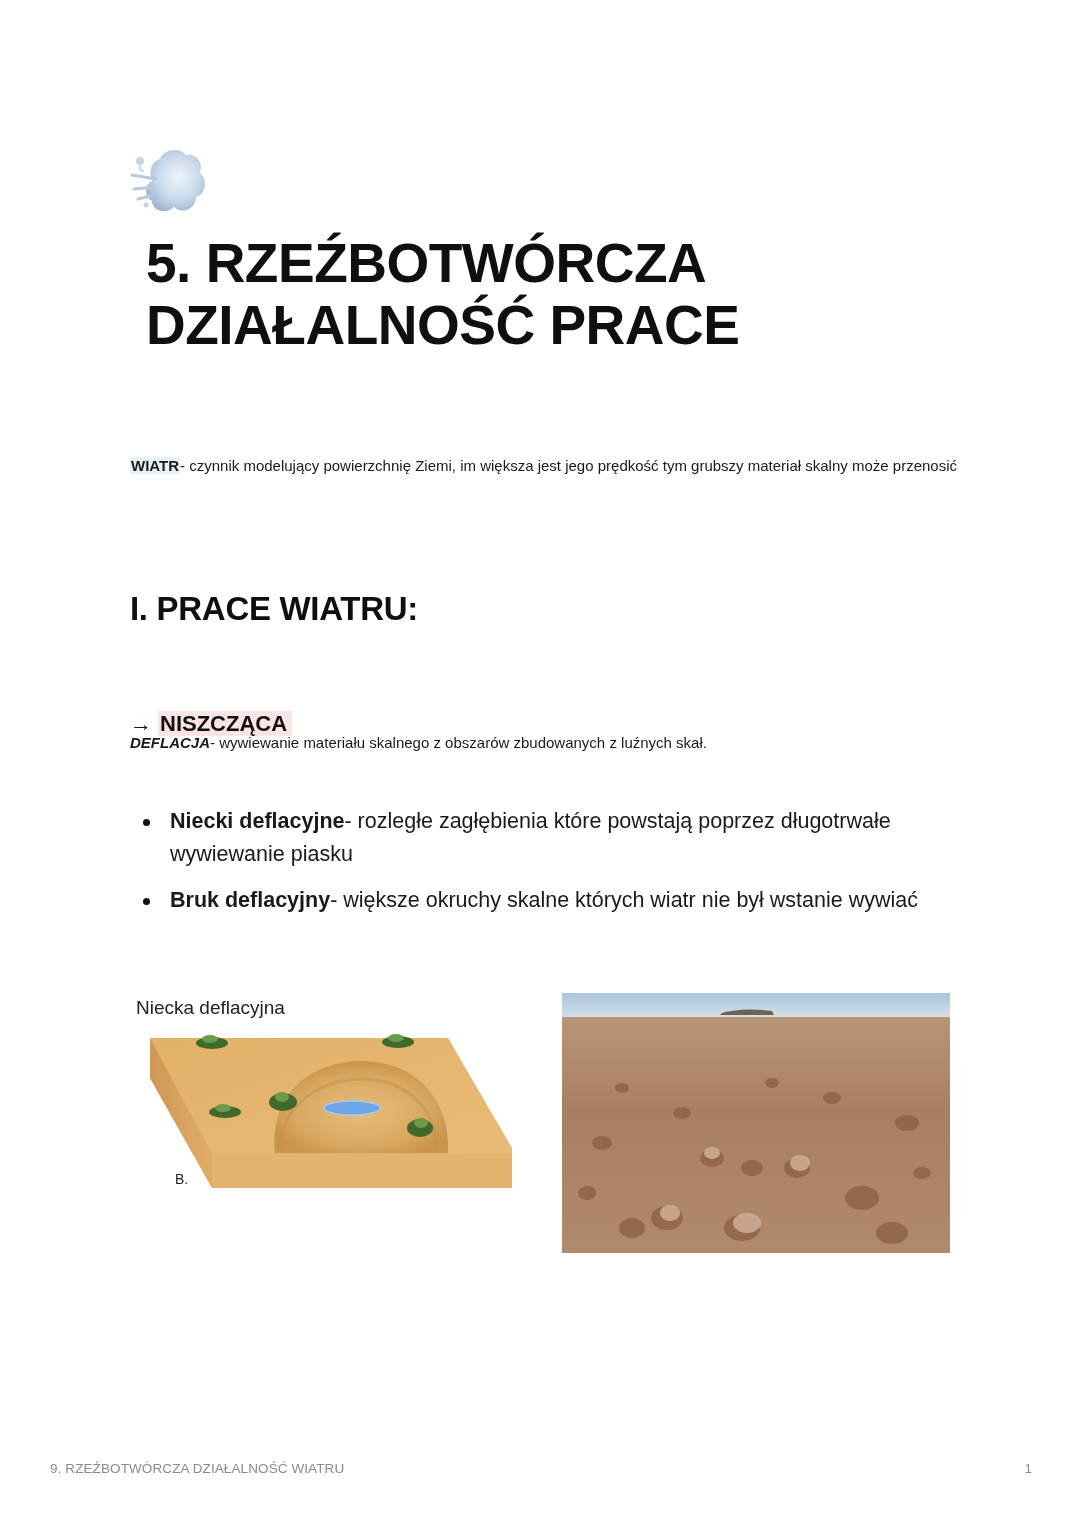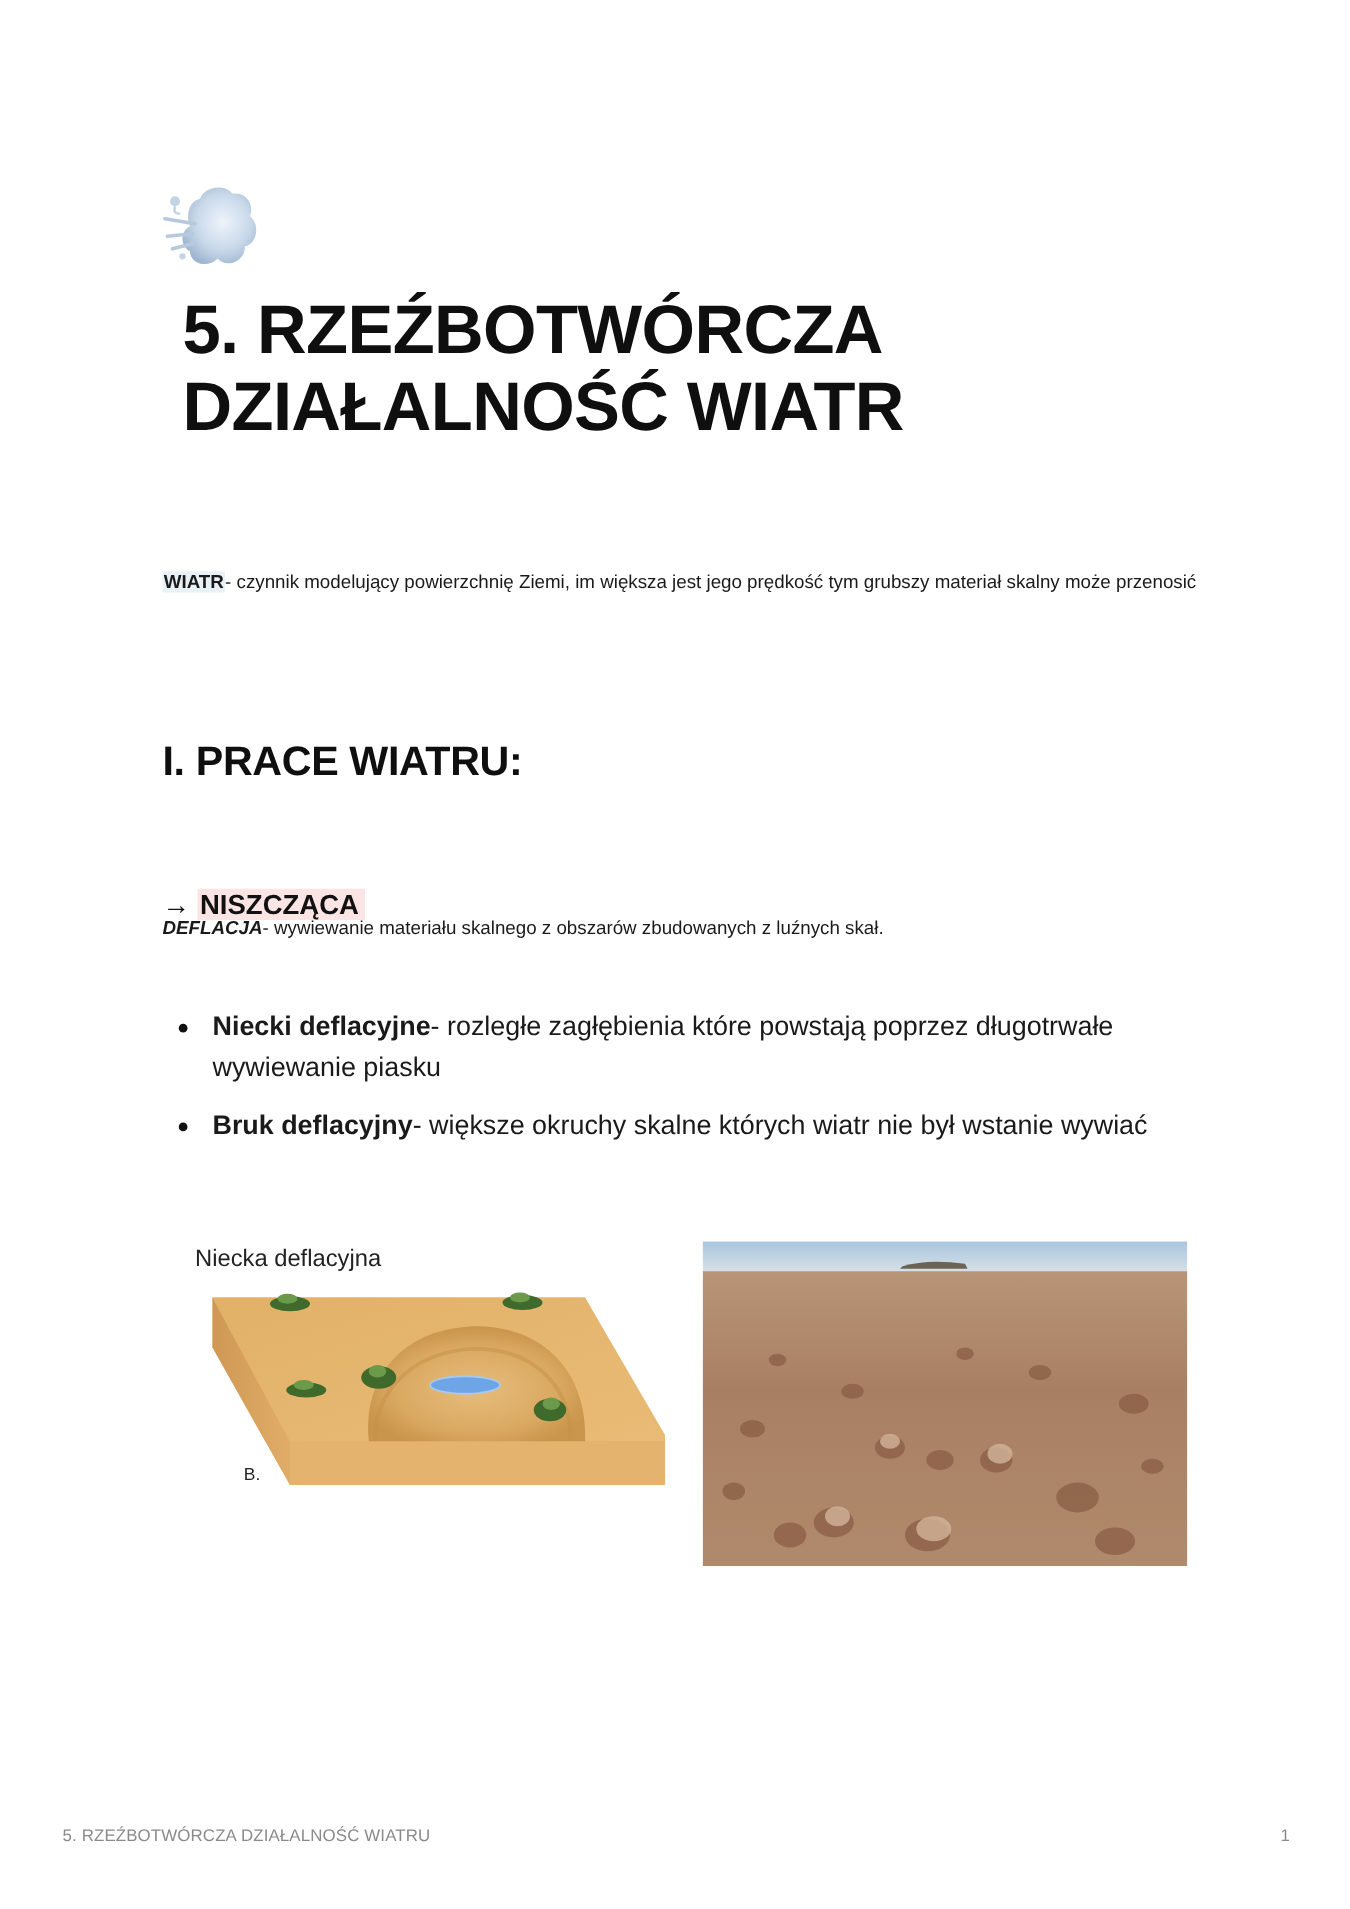--- a/index.html
+++ b/index.html
@@ -48,21 +48,21 @@
       position: relative; padding-left: 40px;
       font-size: 21.5px; line-height: 33px; color: #1a1a1a;
       margin-bottom: 13px;
     }
     .bullets li .dot {
       position: absolute; left: 13px; top: 14px;
       width: 7px; height: 7px; border-radius: 50%; background: #111;
     }
     .bullets li b { font-weight: 700; }
     .figure-left {
-      position: absolute; left: 130px; top: 993px; width: 390px; height: 200px; margin-left: 20px;
+      position: absolute; left: 130px; top: 993px; width: 390px; height: 200px;
     }
     .fig-caption {
       position: absolute; left: 6px; top: 4px;
       font-size: 19px; color: #222; font-family: "Liberation Sans", sans-serif;
     }
     .fig-label {
       position: absolute; left: 45px; top: 178px;
       font-size: 14px; color: #222;
     }
     .figure-right {
@@ -95,21 +95,21 @@
     <path d="M4 44 L24 42" stroke="#b7c9dc" stroke-width="3" stroke-linecap="round"></path>
     <path d="M8 54 L24 50" stroke="#b7c9dc" stroke-width="3" stroke-linecap="round"></path>
     <circle cx="10" cy="16" r="4" fill="#c3d4e6"></circle>
     <path d="M10 20 Q8 26 14 26" stroke="#c3d4e6" stroke-width="2" fill="none"></path>
     <circle cx="16" cy="60" r="2.5" fill="#c3d4e6"></circle>
   </svg>
 </div>
 
 <h1 class="page-title">
   <span>5. RZEŹBOTWÓRCZA</span><br>
-  <span>DZIAŁALNOŚĆ WIATR</span>
+  <span>DZIAŁALNOŚĆ PRACE</span>
 </h1>
 
 <p class="para intro">
   <span class="hl-blue">WIATR</span><span>- czynnik modelujący powierzchnię Ziemi, im większa jest jego prędkość tym grubszy materiał skalny może przenosić</span>
 </p>
 
 <h2 class="h2">I. PRACE WIATRU:</h2>
 
 <h3 class="h3">
   <span class="arrow">→</span><span class="hl-red">NISZCZĄCA</span>
@@ -215,14 +215,14 @@
     </g>
     <g fill="#d2b49a" opacity="0.8">
       <ellipse cx="238" cy="170" rx="10" ry="8"></ellipse>
       <ellipse cx="185" cy="230" rx="14" ry="10"></ellipse>
       <ellipse cx="108" cy="220" rx="10" ry="8"></ellipse>
       <ellipse cx="150" cy="160" rx="8" ry="6"></ellipse>
     </g>
   </svg>
 </div>
 
-<div class="footer-title">5. RZEŹBOTWÓRCZA DZIAŁALNOŚĆ WIATRU</div>
+<div class="footer-title">9. RZEŹBOTWÓRCZA DZIAŁALNOŚĆ WIATRU</div>
 <div class="footer-page">1</div>
 
 </body></html>

